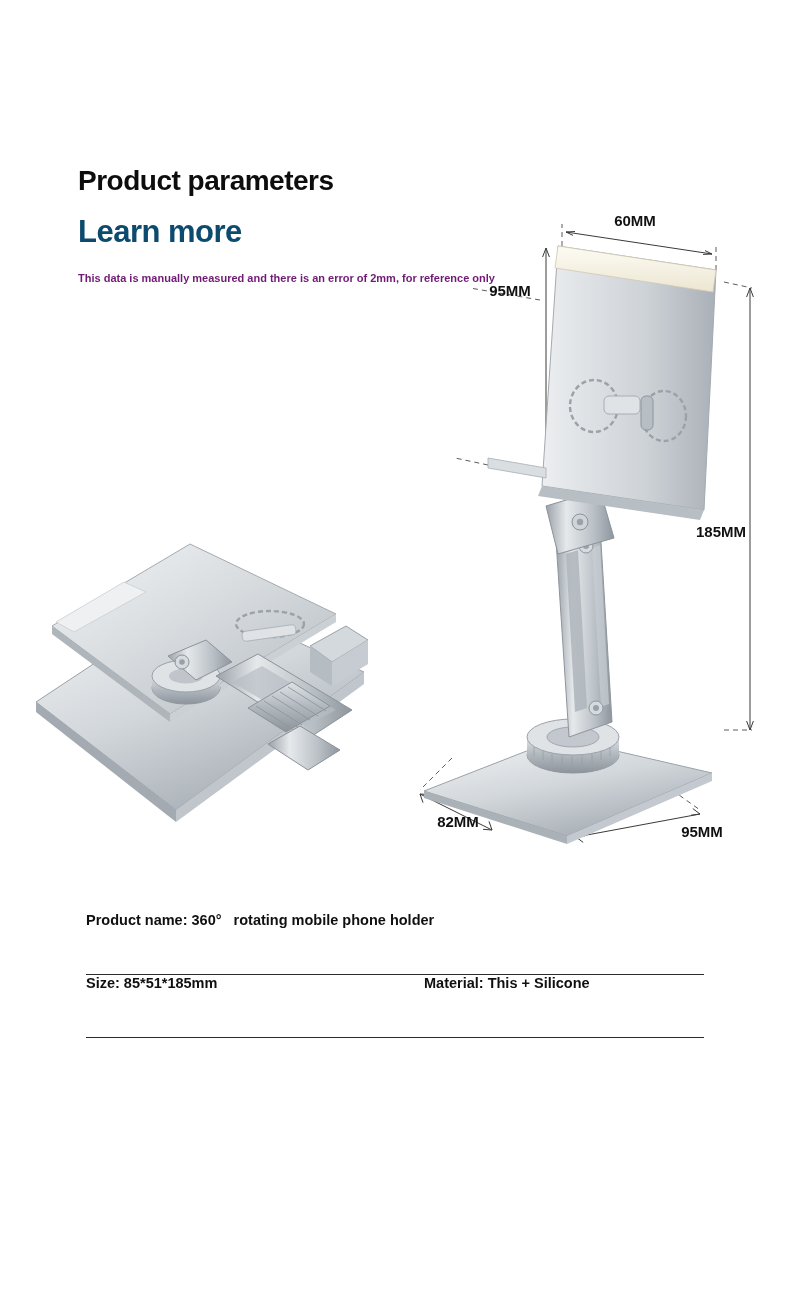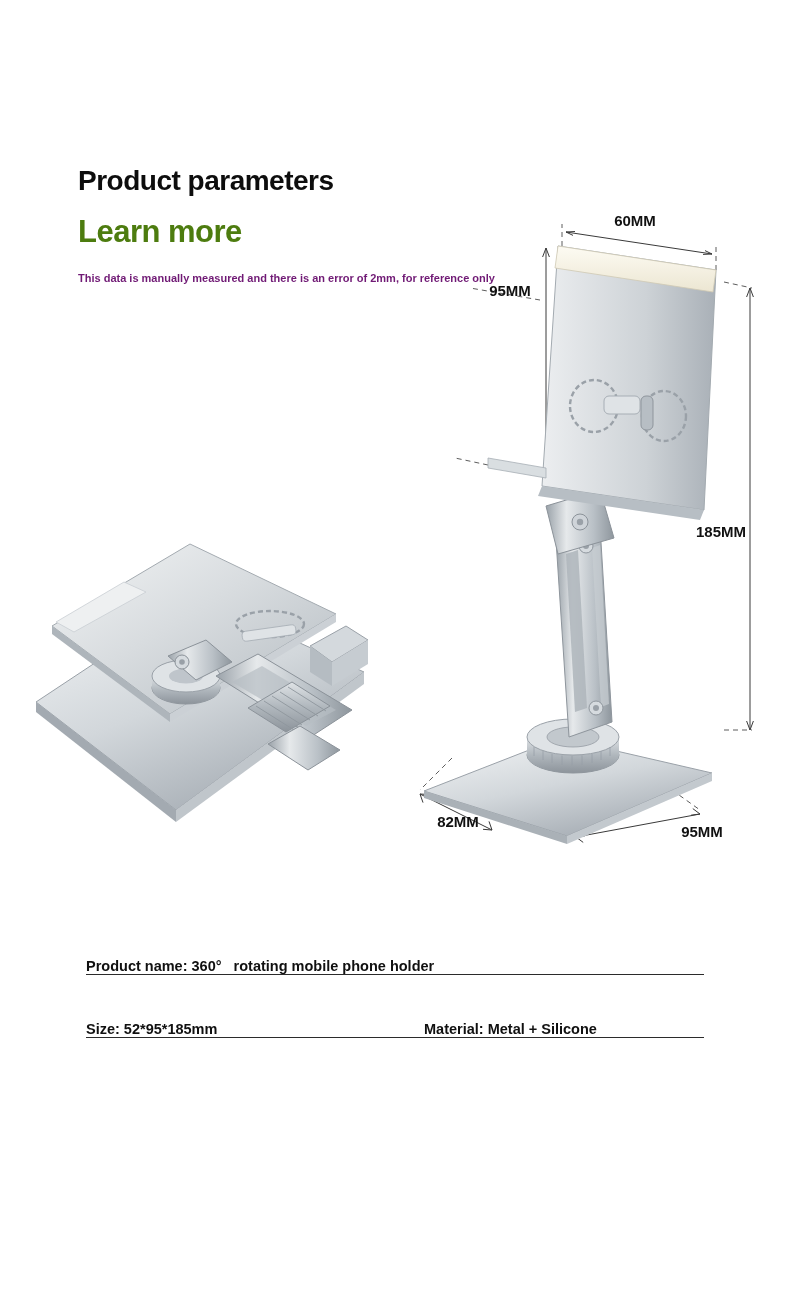--- a/index.html
+++ b/index.html
@@ -30,21 +30,21 @@
     line-height: 1.1;
     margin: 0 0 18px 0;
     color: #0d0d0d;
   }
   .title-sub {
     font-size: 31px;
     font-weight: bold;
     letter-spacing: -0.5px;
     line-height: 1.1;
     margin: 0 0 22px 0;
-    color: #4d7c0f;
+    color: #0c4a6e;
   }
   .note {
     font-size: 11px;
     font-weight: bold;
     line-height: 1.45;
     margin: 0;
     max-width: 430px;
     color: #701a75;
   }
 
@@ -66,21 +66,21 @@
     position: absolute;
     left: 86px;
     top: 912px;
     width: 618px;
   }
   .spec-row {
     position: relative;
     height: 62px;
     border-bottom: 1.4px solid #2b2b2b;
     display: flex;
-    align-items: flex-end;
+    align-items: flex-start;
   }
   .spec-row.first { border-top: none; }
   .spec-text {
     font-size: 14.5px;
     font-weight: bold;
     color: #101010;
     white-space: pre;
   }
   .spec-left { flex: 0 0 auto; }
   .spec-right {
@@ -270,16 +270,16 @@
     <path d="M332,452 L332,476 L368,454 L368,430 Z" fill="#c6ccd1"></path>
   </g>
 </svg>
 </div>
 
 <div class="specs">
   <div class="spec-row first">
     <span class="spec-text spec-left">Product name: 360°   rotating mobile phone holder</span>
   </div>
   <div class="spec-row">
-    <span class="spec-text spec-left">Size: 52*95*185mm</span>
-    <span class="spec-right">Material: Metal + Silicone</span>
+    <span class="spec-text spec-left">Size: 85*51*185mm</span>
+    <span class="spec-right">Material: This + Silicone</span>
   </div>
 </div>
 
 </body></html>

